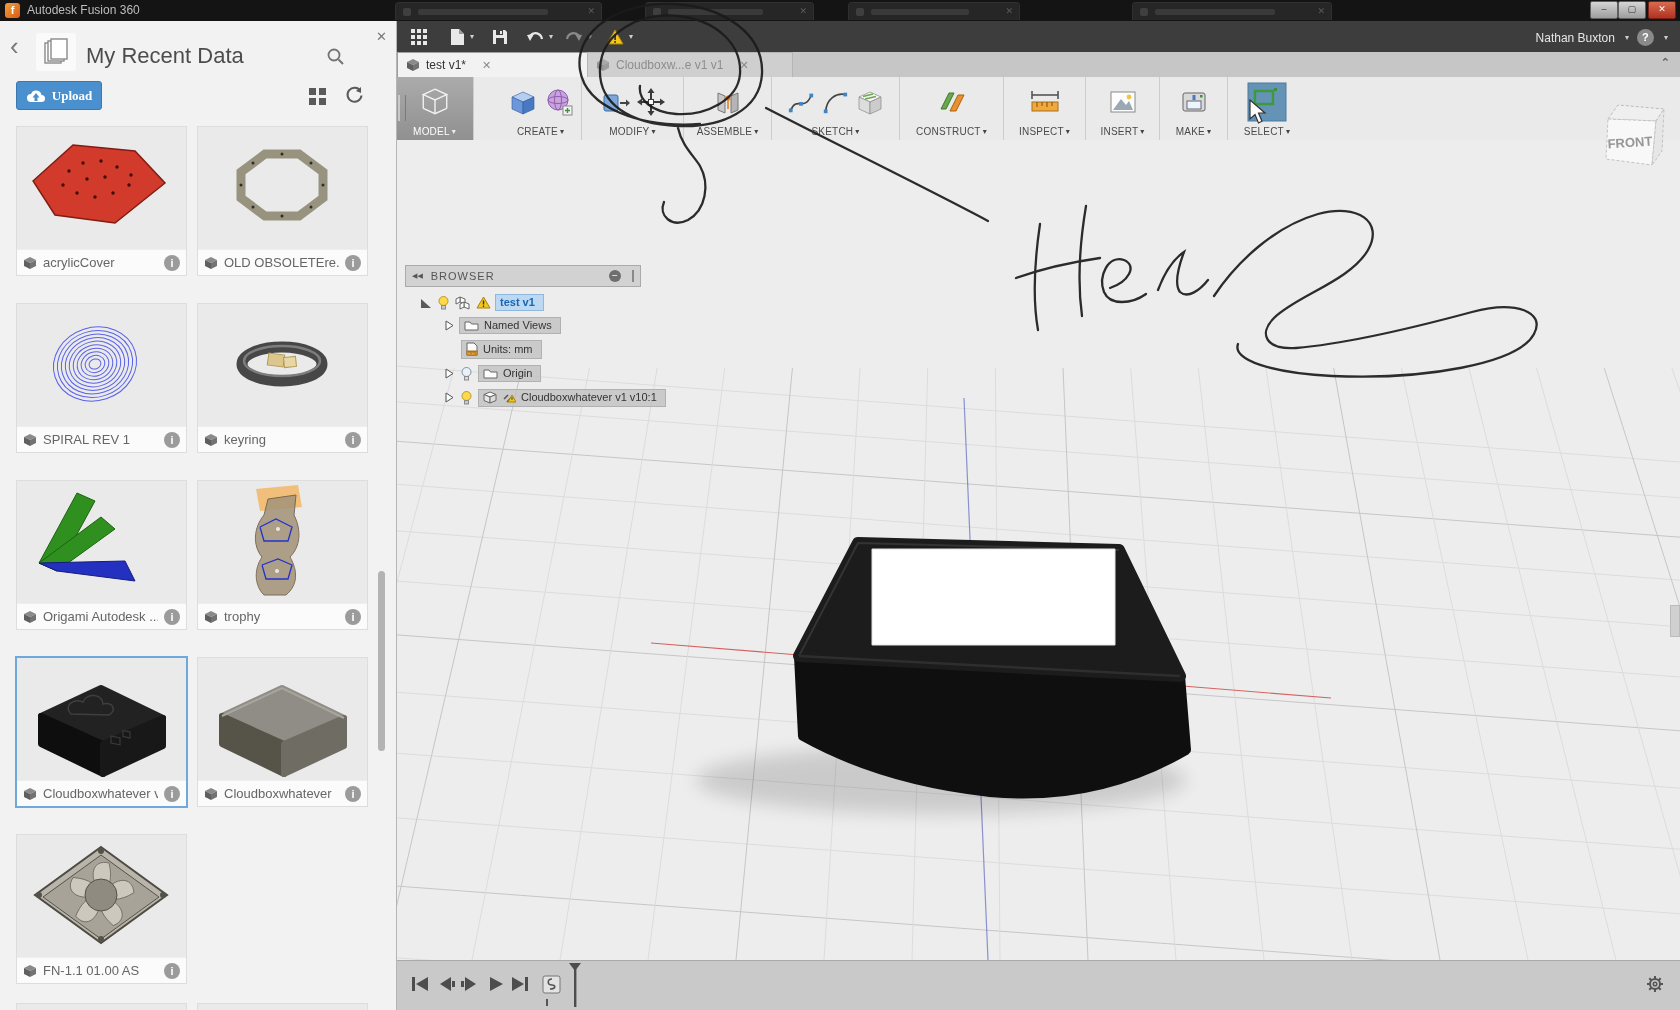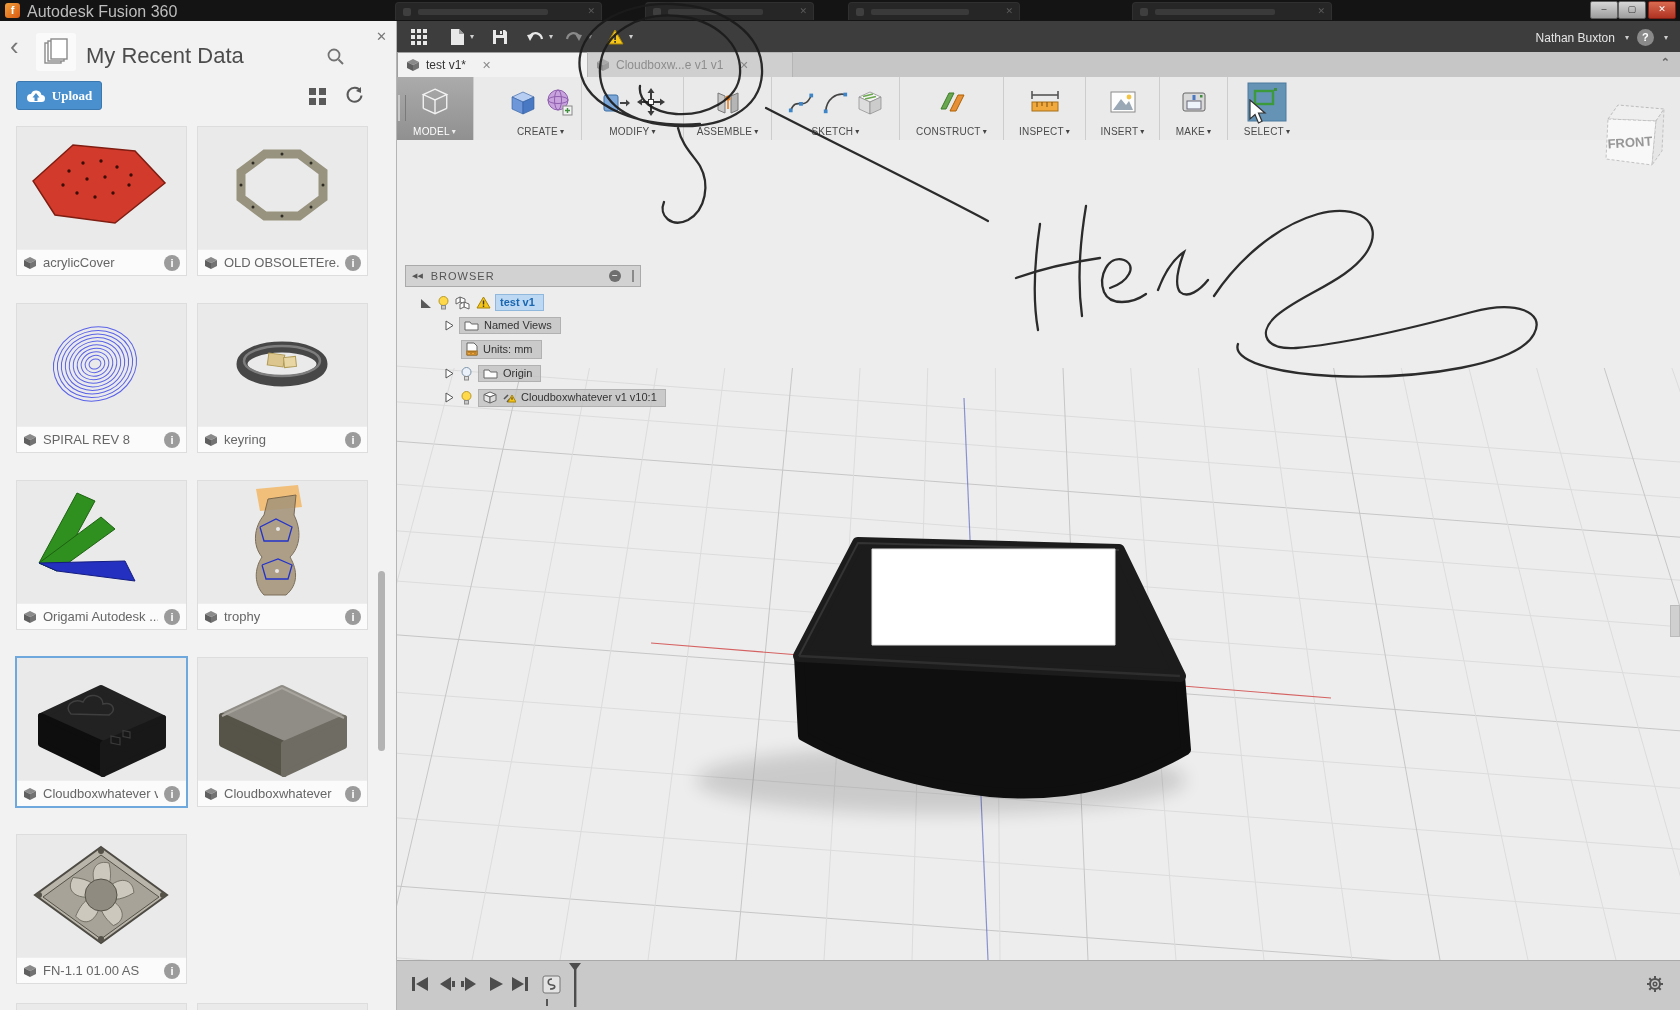--- a/index.html
+++ b/index.html
@@ -4,21 +4,21 @@
 <style>
   html,body{margin:0;padding:0;background:#888;}
   #app{position:relative;width:1680px;height:1010px;overflow:hidden;
        font-family:"Liberation Sans",sans-serif;background:#ededed;user-select:none;}
   .abs{position:absolute;}
   
   #titlebar{position:absolute;left:0;top:0;width:1680px;height:21px;background:#141414;z-index:50;}
   #fusion-logo{position:absolute;left:5px;top:3px;width:15px;height:15px;border-radius:3px;
     background:linear-gradient(135deg,#f2a13c,#d95b12);color:#fff;font-size:11px;font-weight:bold;
     text-align:center;line-height:15px;}
-  #app-title{position:absolute;left:27px;top:3px;color:#bdbdbd;font-size:16px;}
+  #app-title{position:absolute;left:27px;top:3px;color:#bdbdbd;font-size:12px;}
   .ghost-tab{position:absolute;top:2px;height:17px;background:#262626;border:1px solid #303030;
     border-bottom:none;border-radius:4px 4px 0 0;}
   .ghost-bar{position:absolute;left:22px;top:6px;height:6px;background:#3a3a3a;border-radius:2px;}
   .ghost-dot{position:absolute;left:7px;top:5px;width:8px;height:8px;background:#3f3f3f;border-radius:2px;}
   .ghost-x{position:absolute;right:6px;top:3px;color:#5a5a5a;font-size:9px;}
   .winbtn{position:absolute;top:1px;width:26px;height:16px;border:1px solid #5f5f5f;border-radius:2px;
     background:linear-gradient(#d6d6d6,#9d9d9d);color:#333;font-size:9px;text-align:center;line-height:15px;}
   #win-close{background:linear-gradient(#d96a50,#b03322);color:#fff;border-color:#7e2015;}
   
   #data-panel{position:absolute;left:0;top:21px;width:396px;height:989px;background:#f2f2f2;
@@ -245,21 +245,21 @@
           </svg>
       </div>
       <div class="card-label">
           <span class="cube-glyph">
         <svg width="14" height="14" viewBox="0 0 14 14">
               <polygon points="7,1 13,4 7,7 1,4" fill="#8a8a8a"></polygon>
               <polygon points="1,4 7,7 7,13 1,10" fill="#5f5f5f"></polygon>
               <polygon points="13,4 7,7 7,13 13,10" fill="#737373"></polygon>
             </svg>
           </span>
-        <span class="txt">SPIRAL REV 8</span>
+        <span class="txt">SPIRAL REV 1</span>
         <span class="info-ico">i</span>
         </div>
     </div>
     <div class="card" style="left:197px;top:282px;">
       <div class="thumb">
         <svg width="169" height="122" viewBox="0 0 169 122">
           <ellipse cx="84" cy="60" rx="40" ry="17" fill="none" stroke="#474747" stroke-width="11"></ellipse>
           <ellipse cx="84" cy="57" rx="38" ry="15" fill="none" stroke="#7d7d7d" stroke-width="2.5"></ellipse>
           <rect x="70" y="50" width="16" height="12" fill="#ddc68e" stroke="#b09b55" transform="rotate(8 78 56)"></rect>
           <rect x="86" y="53" width="12" height="10" fill="#e8d6a4" stroke="#b09b55" transform="rotate(-6 92 58)"></rect>

